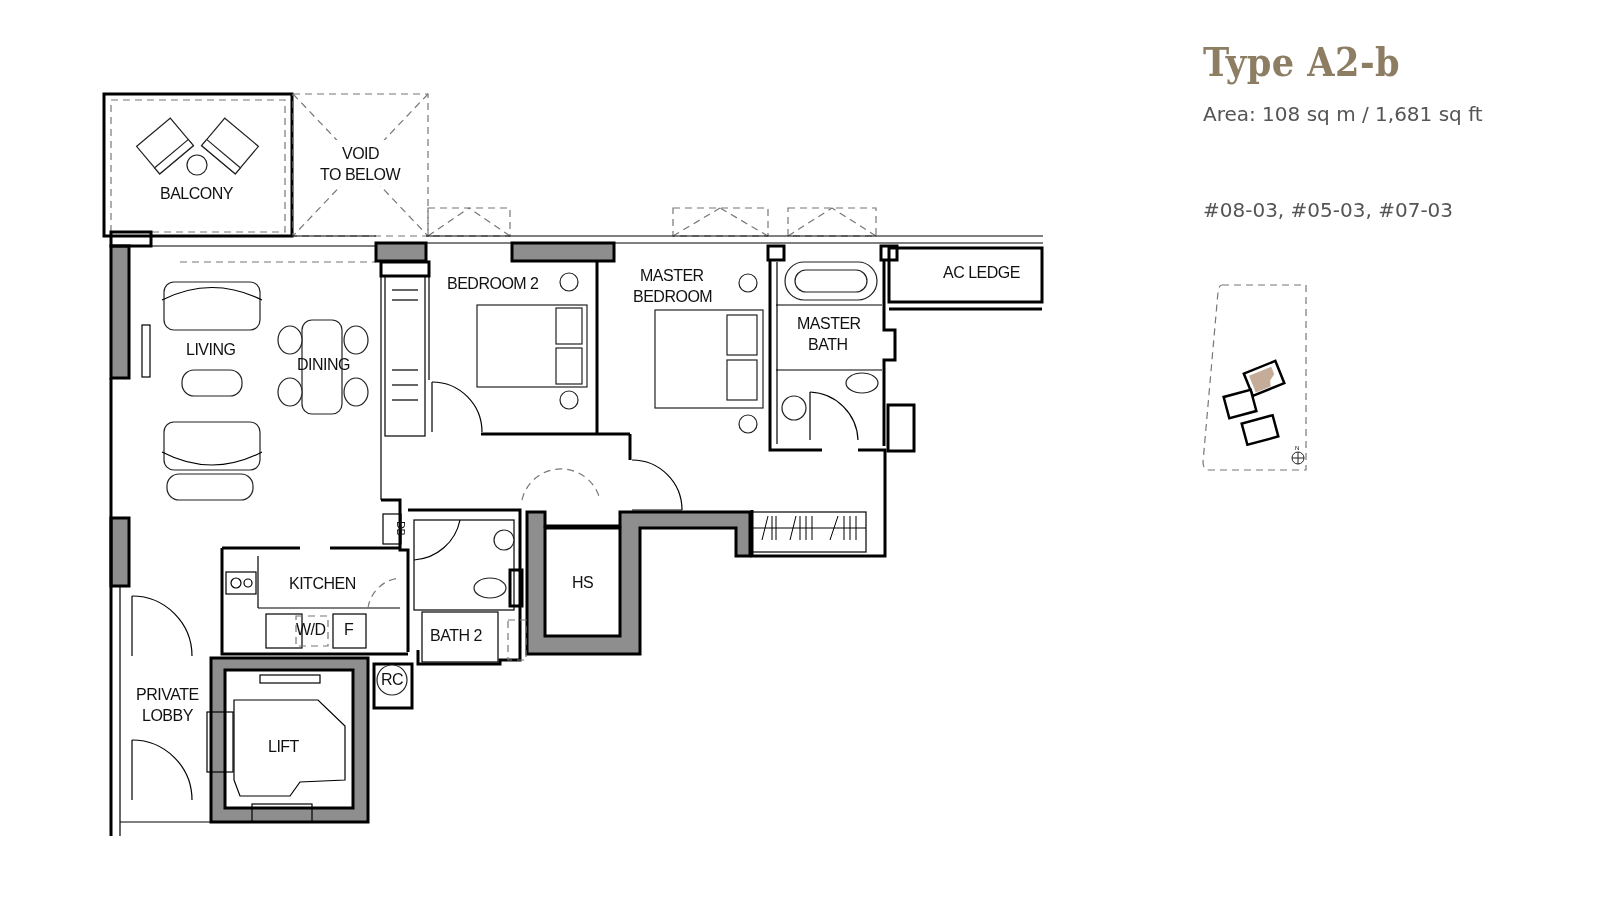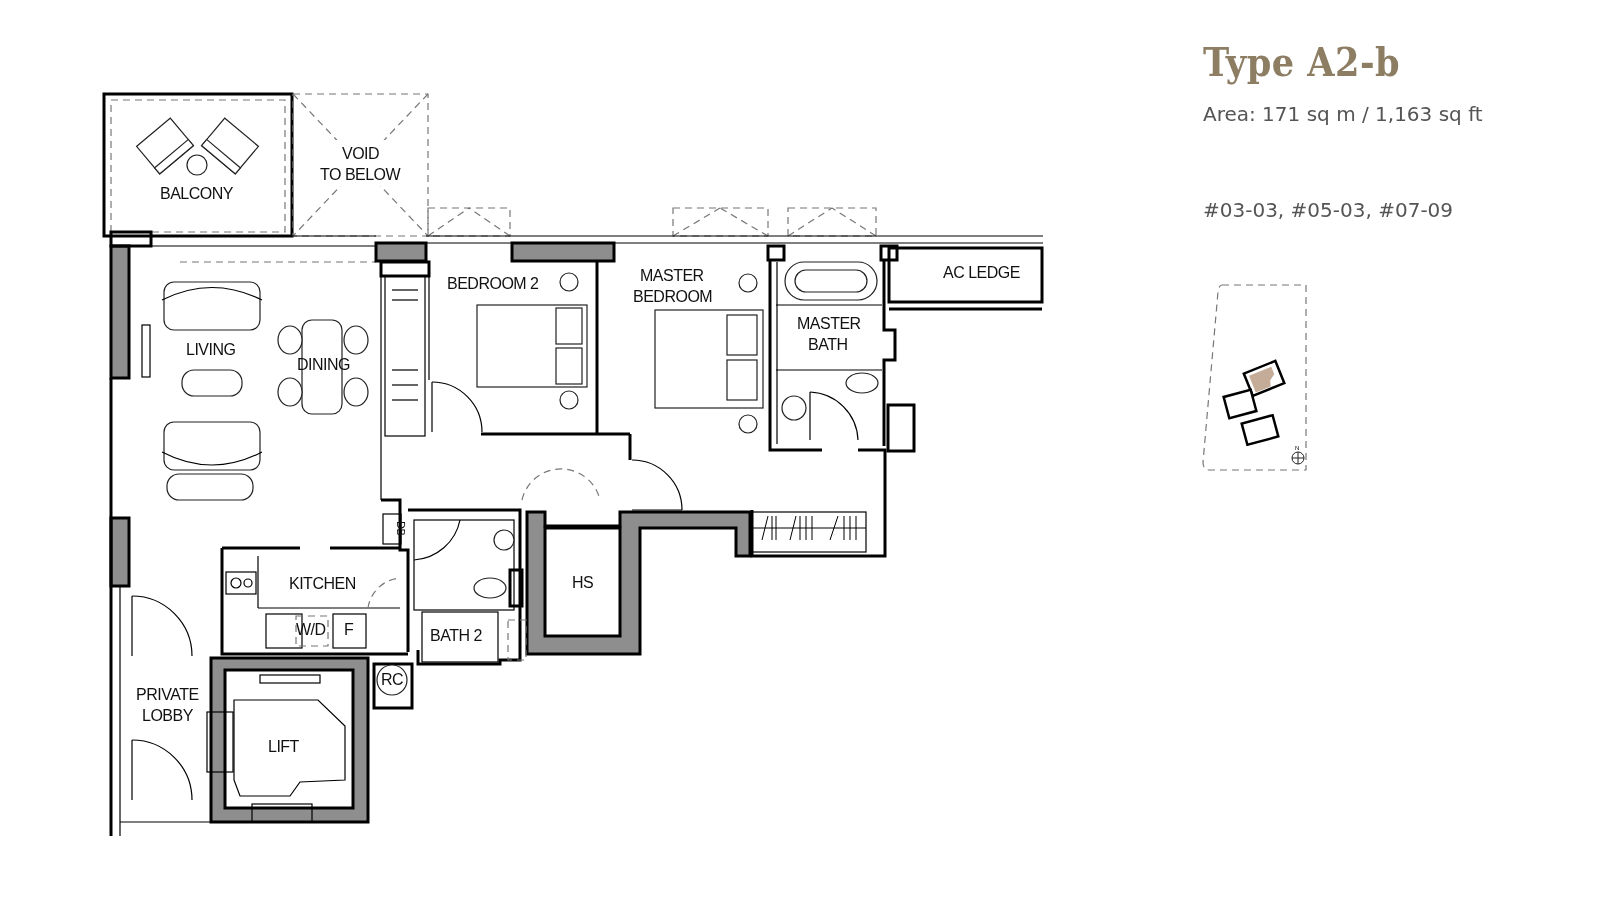--- a/index.html
+++ b/index.html
@@ -12,22 +12,22 @@
   .wall { fill:none; stroke:#000; stroke-width:3; }
   .thin { fill:none; stroke:#000; stroke-width:1.2; }
   .grey { fill:#8e8e8e; stroke:#000; stroke-width:3; }
   .dash { fill:none; stroke:#777; stroke-width:1.2; stroke-dasharray:7 5; }
   .furn { fill:#fff; stroke:#222; stroke-width:1.2; }
 </style>
 </head>
 <body>
 
 <div class="title">Type A2-b</div>
-<div class="area">Area: 171 sq m / 1,163 sq ft</div>
-<div class="units">#03-03, #05-03, #07-09</div>
+<div class="area">Area: 108 sq m / 1,681 sq ft</div>
+<div class="units">#08-03, #05-03, #07-03</div>
 
 <svg id="plan" viewBox="0 0 1600 914" xmlns="http://www.w3.org/2000/svg">
 
   <g>
     <rect x="104" y="94" width="188" height="142" class="wall"></rect>
     <rect x="111" y="100" width="174" height="132" class="dash"></rect>
 
     <g transform="translate(165,146) rotate(-40)">
         <rect x="-22" y="-18" width="44" height="36" class="furn"></rect>
         <rect x="-22" y="10" width="44" height="8" class="furn"></rect>

